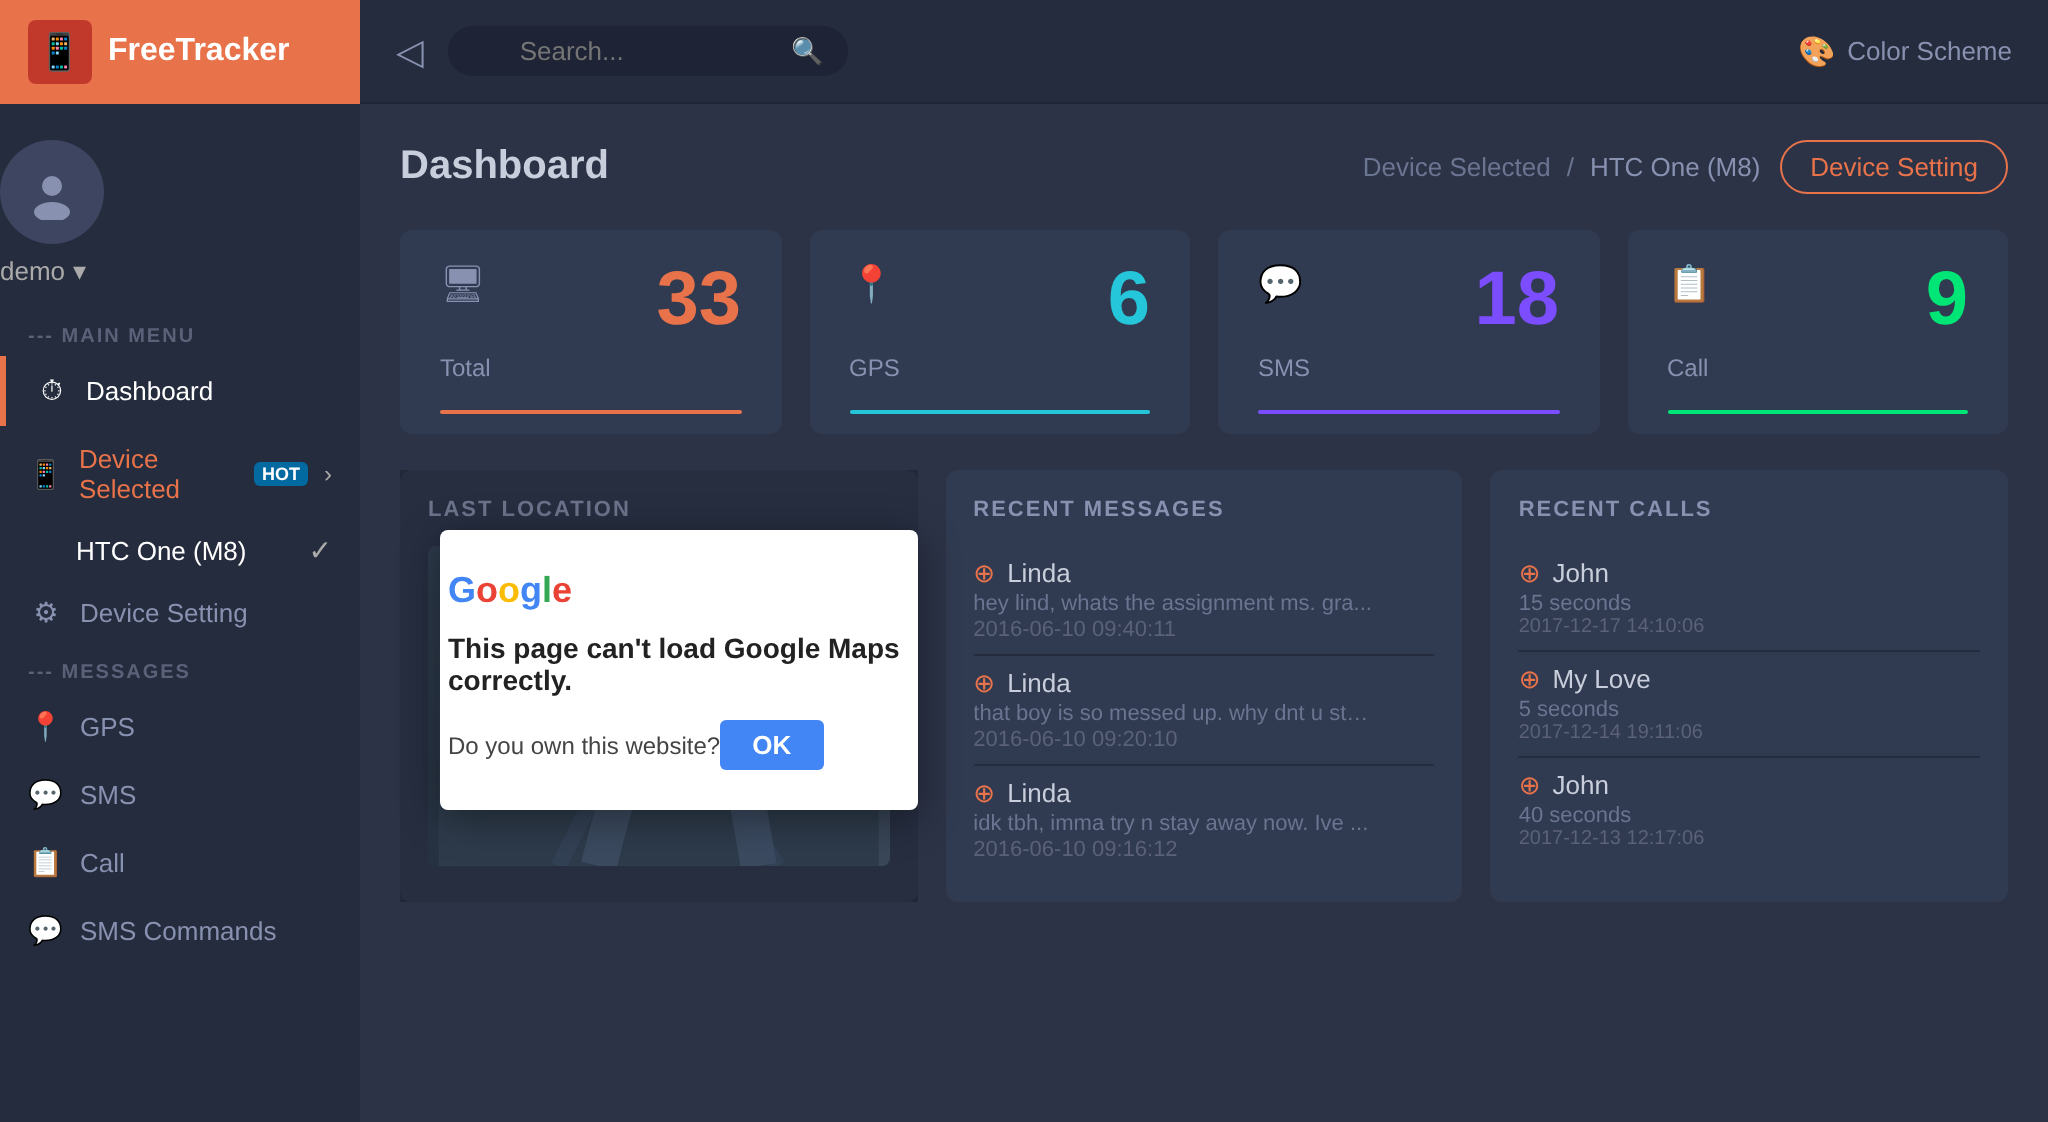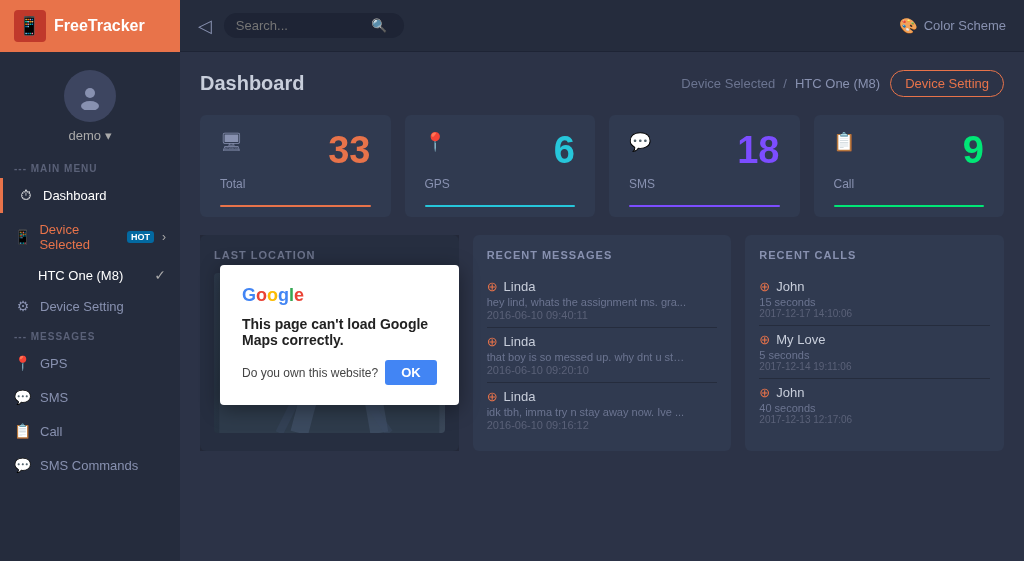--- a/index.html
+++ b/index.html
@@ -22,21 +22,21 @@
       padding: 10px 14px;
       gap: 8px;
       height: 52px;
     }
     .logo-icon {
       width: 32px; height: 32px; background: #c0392b; border-radius: 4px;
       display: flex; align-items: center; justify-content: center; font-size: 18px;
     }
     .logo-text { font-size: 16px; font-weight: bold; color: #fff; }
     .sidebar-profile {
-      display: flex; flex-direction: column; align-items: center; padding: 18px 0 12px;
+      display: flex; flex-direction: column; align-items: flex-start; padding: 18px 0 12px;
     }
     .avatar {
       width: 52px; height: 52px; border-radius: 50%; background: #3d4560;
       display: flex; align-items: center; justify-content: center; font-size: 24px; color: #8891b0; margin-bottom: 6px;
     }
     .profile-name { font-size: 13px; color: #aaa; display: flex; align-items: center; gap: 4px; }
     .section-label {
       font-size: 10px; color: #5a6178; letter-spacing: 1px; padding: 8px 14px 4px; font-weight: bold;
     }
     .sidebar-item {
@@ -59,21 +59,21 @@
 
     
     .topbar {
       height: 52px; background: #252c3d; display: flex; align-items: center; padding: 0 18px; gap: 12px; border-bottom: 1px solid #1e2435;
     }
     .back-btn { color: #8891b0; font-size: 18px; cursor: pointer; }
     .search-box {
       display: flex; align-items: center; background: #1e2435; border-radius: 20px; padding: 5px 12px; gap: 6px; flex: 0 0 180px;
     }
     .search-input {
-      background: transparent; border: none; outline: none; color: #84cc16; font-size: 13px; width: 130px;
+      background: transparent; border: none; outline: none; color: #84cc16; font-size: 13px; width: 130px; margin-left: 24px;
     }
     .search-icon { color: #8891b0; font-size: 13px; }
     .topbar-right { margin-left: auto; display: flex; align-items: center; gap: 6px; color: #8891b0; font-size: 13px; cursor: pointer; }
 
     
     .content { flex: 1; padding: 18px 20px; overflow: hidden; }
 
     
     .page-header {
       display: flex; align-items: center; justify-content: space-between; margin-bottom: 18px;
@@ -120,31 +120,31 @@
     .call-name { display: flex; align-items: center; gap: 6px; font-size: 13px; color: #c8cedb; margin-bottom: 2px; }
     .call-icon { color: #e8734a; font-size: 13px; }
     .call-duration { font-size: 11px; color: #6b7490; }
     .call-time { font-size: 10px; color: #5a6178; }
 
     
     .overlay {
       position: absolute; top: 0; left: 0; right: 0; bottom: 0; background: rgba(0,0,0,0.2); display: flex; align-items: flex-start; justify-content: flex-start; padding: 30px 0 0 20px;
     }
     .google-dialog {
-      background: #fff; border-radius: 4px; padding: 20px 22px; width: 246px; box-shadow: 0 4px 20px rgba(0,0,0,0.4); color: #333;
+      background: #fff; border-radius: 4px; padding: 20px 4px; width: 246px; box-shadow: 0 4px 20px rgba(0,0,0,0.4); color: #333;
     }
     .google-logo { font-size: 18px; font-weight: 700; margin-bottom: 10px; }
     .google-logo span:nth-child(1) { color: #4285f4; }
     .google-logo span:nth-child(2) { color: #ea4335; }
     .google-logo span:nth-child(3) { color: #fbbc05; }
     .google-logo span:nth-child(4) { color: #4285f4; }
     .google-logo span:nth-child(5) { color: #34a853; }
     .google-logo span:nth-child(6) { color: #ea4335; }
     .google-dialog-title { font-size: 14px; font-weight: 600; color: #222; margin-bottom: 12px; }
-    .google-dialog-row { display: flex; align-items: center; justify-content: space-between; margin-top: 6px; }
+    .google-dialog-row { display: flex; align-items: center; margin-top: 6px; }
     .google-dialog-text { font-size: 12px; color: #444; }
     .ok-btn {
       background: #4285f4; color: #fff; border: none; border-radius: 3px; padding: 5px 16px; font-size: 13px; font-weight: 600; cursor: pointer;
     }
 
     .map-panel { position: relative; }
 
     .color-scheme-icon { font-size: 15px; }
   </style>
 </head>

